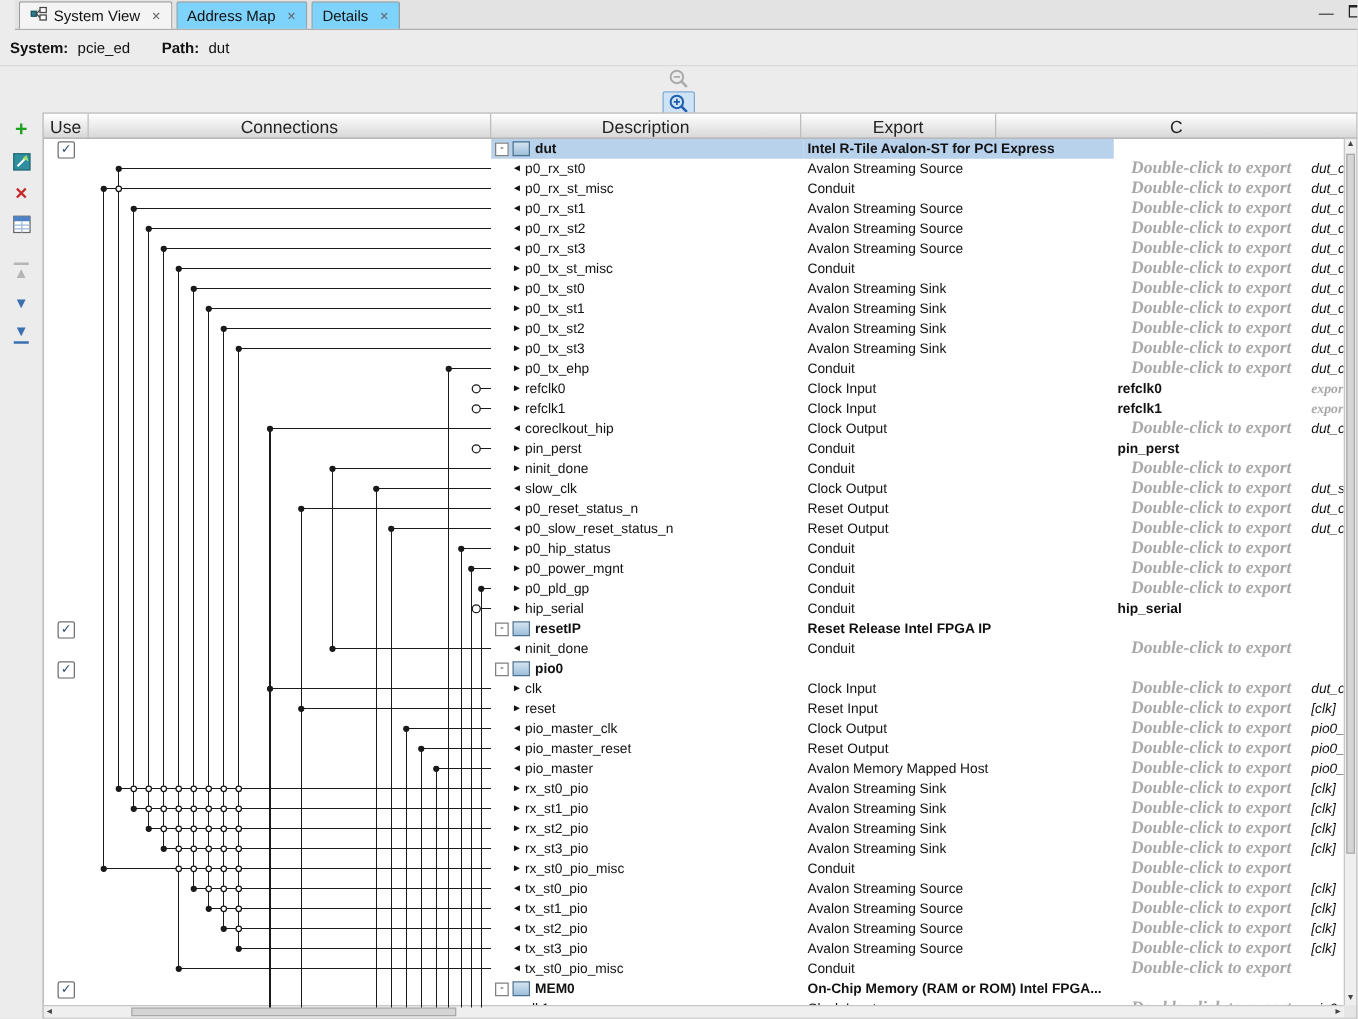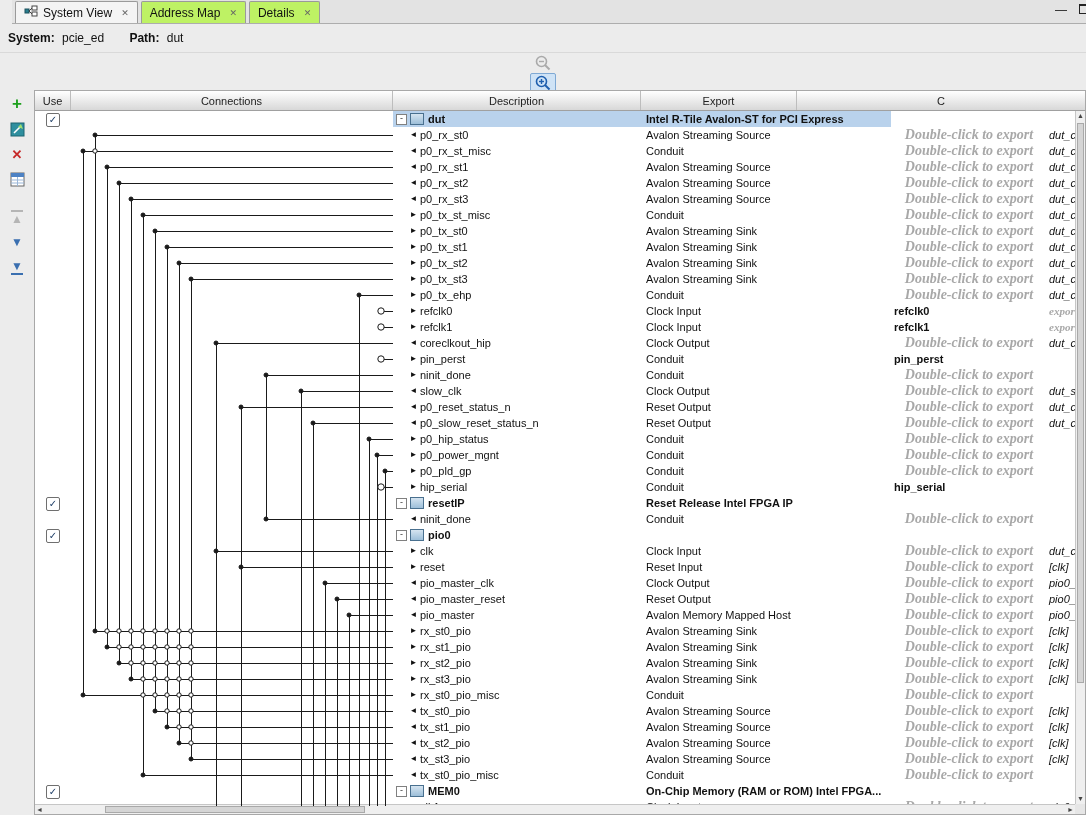--- a/index.html
+++ b/index.html
@@ -3,21 +3,21 @@
 <meta charset="utf-8">
 <style>
   html,body{margin:0;padding:0;background:#d8d8d8;}
   .app{position:relative;width:1086px;height:815px;background:#ececec;overflow:hidden;
        font-family:"Liberation Sans",sans-serif;font-size:11px;color:#111;}
 
   
   .tabbar{position:absolute;left:12px;top:0;width:100%;height:24px;background:#e3e3e3;
           border-bottom:1px solid #adadad;display:flex;align-items:flex-end;box-sizing:border-box;}
   .tab{height:21px;display:flex;align-items:center;gap:5px;padding:0 8px;margin-left:3px;
-       border:1px solid #9a9a9a;border-bottom:none;border-radius:2px 2px 0 0;background:#bef264;
+       border:1px solid #9a9a9a;border-bottom:none;border-radius:2px 2px 0 0;background:#7dd3fc;
        font-size:12px;white-space:nowrap;}
   .tab.active{background:#f4f4f4;}
   .tabclose{color:#666;font-size:9px;margin-left:4px;}
   .winctrls{position:absolute;right:8px;top:4px;display:flex;gap:12px;align-items:center;}
   .wbtn{font-size:12px;color:#222;line-height:12px;}
   .floatbox{display:inline-block;width:9px;height:7px;border:1px solid #222;border-top:2px solid #222;}
 
   
   .infobar{position:absolute;left:0;top:24px;height:28px;width:100%;box-sizing:border-box;
            padding:7px 0 0 8px;font-size:12px;}
@@ -50,21 +50,21 @@
   .topbar-gray{display:inline-block;border-top:2px solid #b5b5b5;padding-top:1px;}
   .botbar-blue{display:inline-block;border-bottom:2px solid #3a6fb0;padding-bottom:1px;}
   .sgap{height:10px;}
 
   
   .tablewrap{position:absolute;left:34px;top:90px;right:0;bottom:0;background:#fff;
              border:1px solid #a8a8a8;box-sizing:border-box;}
   .thead{position:absolute;left:0;top:0;right:0;height:20px;display:flex;
          background:linear-gradient(#ffffff,#d8d8d8);border-bottom:1px solid #a0a0a0;box-sizing:border-box;}
   .th{display:flex;align-items:center;justify-content:center;border-right:1px solid #bdbdbd;
-      box-sizing:border-box;font-size:11px;color:#222;overflow:hidden;white-space:nowrap;}
+      box-sizing:border-box;font-size:14px;color:#222;overflow:hidden;white-space:nowrap;}
   .h0{width:36px}.h1{width:322px}.h2{width:250px}.h3{width:248px}.h4{width:156px}.h5{flex:1;border-right:none;}
   .tbody{position:absolute;left:0;top:20px;right:10px;bottom:10px;overflow:hidden;}
   .row{height:16px;display:flex;align-items:center;white-space:nowrap;}
   .cell{height:16px;box-sizing:border-box;overflow:hidden;line-height:16px;}
   .c-use{width:36px;text-align:center;}
   .c-conn{width:322px;}
   .c-name{width:250px;display:flex;align-items:center;}
   .c-desc{width:248px;padding:0 3px;}
   .c-exp{width:156px;padding:0 3px;}
   .c-clk{flex:1;padding:0 2px;font-style:italic;}

